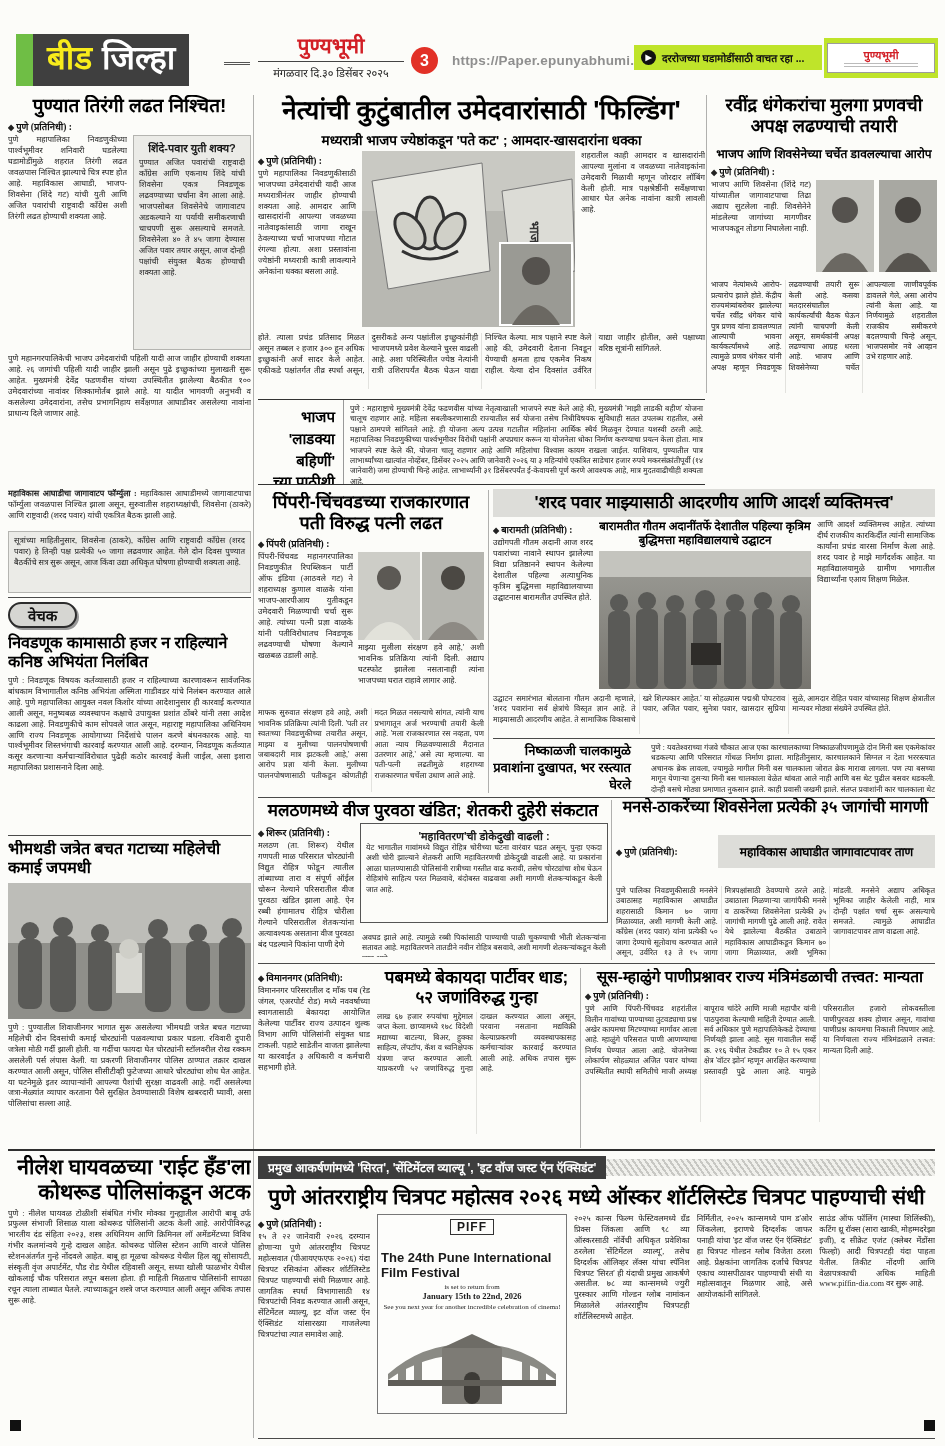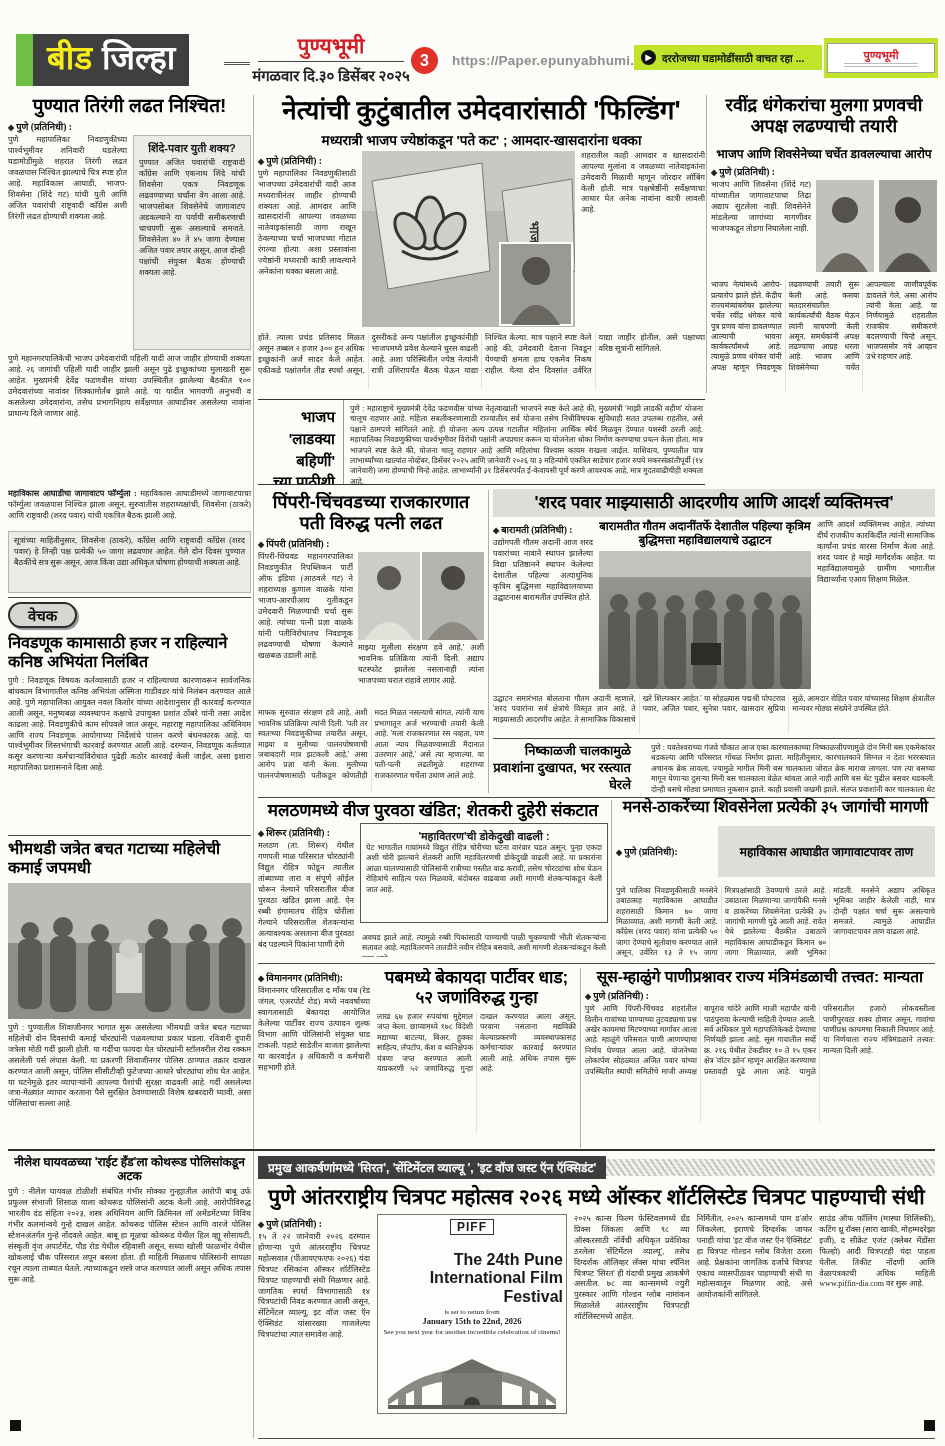--- a/index.html
+++ b/index.html
@@ -13,21 +13,21 @@
 
   
   .masthead{position:absolute;left:16px;top:34px;height:52px;display:flex}
   .masthead-green{width:17px;background:#6fbe45}
   .masthead-dark{background:#3f3f3f;display:flex;align-items:flex-start;gap:10px;padding:0 14px}
   .m-beed{color:#f8ec1b;font-size:33px;font-weight:bold}
   .m-jilha{color:#ffffff;font-size:33px;font-weight:bold}
   .brandblock{position:absolute;left:250px;top:31px;width:162px;text-align:center;background:#fcfcf9;z-index:2}
   .brand{color:#d21f26;font-size:21px;font-weight:bold}
   .brand-rule{border-top:1.5px solid #444;margin:2px 8px 3px}
-  .edition-date{font-size:15px;font-weight:bold;color:#222}
+  .edition-date{font-size:11px;font-weight:normal;color:#222}
   .head-line{position:absolute;left:224px;top:62px;width:192px;border-top:1px solid #555;border-bottom:1px solid #555;height:3px;z-index:1}
   .pgcircle{position:absolute;left:411px;top:47px;width:27px;height:27px;border-radius:50%;
             background:#e23127;color:#fff;font-weight:bold;font-size:16px;display:flex;align-items:center;justify-content:center;z-index:3}
   .url{position:absolute;left:452px;top:53px;font-size:13.5px;font-weight:bold;color:#8f8f8f;letter-spacing:.2px}
   .banner{position:absolute;left:634px;top:45px;width:188px;height:25px;background:#bfe42a;
           display:flex;align-items:center;gap:6px;padding:0 7px;font-size:10.5px;font-weight:bold;color:#111}
   .play{width:15px;height:15px;border-radius:50%;background:#111;color:#fff;font-size:8px;
         display:flex;align-items:center;justify-content:center;flex:0 0 auto}
   .paperstrip{position:absolute;left:824px;top:38px;width:114px;height:40px;background:#bfe42a}
   .paper{position:absolute;left:3px;top:5px;right:3px;bottom:5px;background:#fff;border:1px solid #9c9c9c;
@@ -53,21 +53,21 @@
   .tagpill{display:inline-block;background:#d6d6d2;border:2px solid #2c2c2c;border-radius:14px;
            padding:1px 18px;font-family:"Liberation Sans",sans-serif;font-weight:bold;font-size:15px;color:#111;
            box-shadow:2px 2px 0 #999}
   .kicker{display:flex;align-items:center;gap:0}
   .kicker-black{background:#3d3d3d;color:#fff;font-family:"Liberation Sans",sans-serif;font-weight:bold;
                 font-size:12px;padding:3px 10px;white-space:nowrap}
   .kicker-hatch{flex:1;height:17px;background:repeating-linear-gradient(55deg,#c7c7c3 0 2px,#f0f0ec 2px 5px)}
   .poster{border:1px solid #777;background:#fdfdfb;display:flex;flex-direction:column;align-items:center;padding:4px 3px}
   .piff-logo{border:1.5px solid #333;font-weight:bold;font-size:12px;padding:0 6px;letter-spacing:1px;
              font-family:"Liberation Sans",sans-serif;margin-bottom:16px}
-  .poster .p1{font-weight:bold;font-size:16px;font-family:"Liberation Sans",sans-serif;line-height:1.15;text-align:right}
+  .poster .p1{font-weight:bold;font-size:13px;font-family:"Liberation Sans",sans-serif;line-height:1.15;text-align:left}
   .poster .p2{font-size:7px;margin-top:2px;text-align:center}
   .poster .p3{font-size:8.5px;font-weight:bold;text-align:center}
   .band{display:flex;border-top:1.5px solid #333;border-bottom:1.5px solid #333;align-items:stretch}
   .band-label{font-family:"Liberation Sans",sans-serif;font-weight:bold;font-size:15px;line-height:1.45;
               text-align:right;padding:6px 8px 6px 0;border-right:1px solid #999;color:#000;white-space:pre-line}
   .subhl{font-family:"Liberation Sans",sans-serif;font-weight:bold;text-align:center;color:#000}
   .silh{fill:#5a5a57}
 </style>
 </head>
 <body>
@@ -157,21 +157,21 @@
             <rect x="211" y="54" width="26" height="76" rx="9"></rect>
         </g>
         <rect x="108" y="70" width="26" height="40" fill="#d8d8d2"></rect>
         <circle cx="121" cy="66" r="10" fill="#cfcfc8"></circle>
       </svg>
     </div>
     <div class="bt" style="height:152px">पुणे : पुण्यातील शिवाजीनगर भागात सुरू असलेल्या भीमथडी जत्रेत बचत गटाच्या महिलेची दोन दिवसांची कमाई चोरट्यांनी पळवल्याचा प्रकार घडला. रविवारी दुपारी जत्रेला मोठी गर्दी झाली होती. या गर्दीचा फायदा घेत चोरट्यांनी स्टॉलवरील रोख रक्कम असलेली पर्स लंपास केली. या प्रकरणी शिवाजीनगर पोलिस ठाण्यात तक्रार दाखल करण्यात आली असून, पोलिस सीसीटीव्ही फुटेजच्या आधारे चोरट्यांचा शोध घेत आहेत. या घटनेमुळे इतर व्यापाऱ्यांनी आपल्या पैशांची सुरक्षा वाढवली आहे. गर्दी असलेल्या जत्रा-मेळ्यांत व्यापार करताना पैसे सुरक्षित ठेवण्यासाठी विशेष खबरदारी घ्यावी, असा पोलिसांचा सल्ला आहे.</div>
   </div>
 
   <div class="art" style="left:8px;top:1155px;width:243px;height:258px">
-    <div class="hl" style="font-size:12px;text-align:center">नीलेश घायवळच्या 'राईट हँड'ला कोथरूड पोलिसांकडून अटक</div>
+    <div class="hl" style="font-size:21px;text-align:right">नीलेश घायवळच्या 'राईट हँड'ला कोथरूड पोलिसांकडून अटक</div>
     <div class="bt" style="margin-top:4px;height:210px">पुणे : नीलेश घायवळ टोळीशी संबंधित गंभीर मोक्का गुन्ह्यातील आरोपी बाबू उर्फ प्रफुल्ल संभाजी शिसाळ याला कोथरूड पोलिसांनी अटक केली आहे. आरोपीविरुद्ध भारतीय दंड संहिता २०२३, शस्त्र अधिनियम आणि क्रिमिनल लॉ अमेंडमेंटच्या विविध गंभीर कलमांन्वये गुन्हे दाखल आहेत. कोथरूड पोलिस स्टेशन आणि वारजे पोलिस स्टेशनअंतर्गत गुन्हे नोंदवले आहेत. बाबू हा मूळचा कोथरूड येथील हिल व्ह्यू सोसायटी, संस्कृती वृंज अपार्टमेंट, पौड रोड येथील रहिवासी असून, सध्या खोली फाळभोर येथील खोकलाई चौक परिसरात लपून बसला होता. ही माहिती मिळताच पोलिसांनी सापळा रचून त्याला ताब्यात घेतले. त्याच्याकडून शस्त्रे जप्त करण्यात आली असून अधिक तपास सुरू आहे.</div>
   </div>
 
   <div class="art" style="left:258px;top:95px;width:447px;height:300px">
     <div class="hl" style="font-size:26px">नेत्यांची कुटुंबातील उमेदवारांसाठी 'फिल्डिंग'</div>
     <div class="subhl" style="font-size:13.5px;margin:5px 0 2px">मध्यरात्री भाजप ज्येष्ठांकडून 'पते कट' ; आमदार-खासदारांना धक्का</div>
     <div style="display:flex;gap:6px;margin-top:2px">
       <div style="width:98px">
         <div class="byline">पुणे (प्रतिनिधी) :</div>
         <div class="bt" style="height:160px">पुणे महापालिका निवडणुकीसाठी भाजपच्या उमेदवारांची यादी आज मध्यरात्रीनंतर जाहीर होण्याची शक्यता आहे. आमदार आणि खासदारांनी आपल्या जवळच्या नातेवाइकांसाठी जागा राखून ठेवल्याच्या चर्चा भाजपच्या गोटात रंगल्या होत्या. अशा प्रस्तावांना ज्येष्ठांनी मध्यरात्री कात्री लावल्याने अनेकांना धक्का बसला आहे.</div>
@@ -313,23 +313,23 @@
       <div class="boxline" style="flex:1;height:100px;overflow:hidden">
         <div class="gtitle sans" style="font-weight:bold;font-size:11px;text-align:center">'महावितरण'ची डोकेदुखी वाढली :</div>
         <div class="bt" style="font-size:7.6px">येट भागातील गावांमध्ये विद्युत रोहित्र चोरीच्या घटना वारंवार घडत असून, पुन्हा एकदा अशी चोरी झाल्याने शेतकरी आणि महावितरणची डोकेदुखी वाढली आहे. या प्रकारांना आळा घालण्यासाठी पोलिसांनी रात्रीच्या गस्तीत वाढ करावी, तसेच चोरट्यांचा शोध घेऊन रोहित्रांचे साहित्य परत मिळवावे, बंदोबस्त वाढवावा अशी मागणी शेतकऱ्यांकडून केली जात आहे.</div>
       </div>
     </div>
     <div class="bt" style="position:absolute;left:104px;top:132px;width:244px;height:24px;font-size:7.6px">अवघड झाले आहे. त्यामुळे रब्बी पिकांसाठी पाण्याची पाळी चुकण्याची भीती शेतकऱ्यांना सतावत आहे. महावितरणने तातडीने नवीन रोहित्र बसवावे, अशी मागणी शेतकऱ्यांकडून केली जात आहे.</div>
   </div>
 
   <div class="art" style="left:616px;top:798px;width:319px;height:162px">
     <div class="hl" style="font-size:16px">मनसे-ठाकरेंच्या शिवसेनेला प्रत्येकी ३५ जागांची मागणी</div>
-    <div style="display:flex;gap:6px;align-items:center;margin:9px 0">
+    <div style="display:flex;gap:6px;align-items:center;margin:18px 0">
       <div class="byline" style="width:96px">पुणे (प्रतिनिधी):</div>
-      <div class="subhl" style="flex:1;font-size:12px;background:#ddddd9;padding:17px 2px">महाविकास आघाडीत जागावाटपावर ताण</div>
+      <div class="subhl" style="flex:1;font-size:12px;background:#ddddd9;padding:8px 2px">महाविकास आघाडीत जागावाटपावर ताण</div>
     </div>
     <div class="bt cols3" style="height:104px;font-size:7.6px">पुणे पालिका निवडणुकीसाठी मनसेने उबाठासह महाविकास आघाडीत शहरासाठी किमान ७० जागा मिळाव्यात, अशी मागणी केली आहे. काँग्रेस (शरद पवार) यांना प्रत्येकी ५० जागा देण्याचे सूतोवाच करण्यात आले असून, उर्वरित १३ ते १५ जागा मित्रपक्षांसाठी ठेवण्याचे ठरले आहे. उबाठाला मिळणाऱ्या जागांपैकी मनसे व ठाकरेंच्या शिवसेनेला प्रत्येकी ३५ जागांची मागणी पुढे आली आहे. रावेत येथे झालेल्या बैठकीत उबाठाने महाविकास आघाडीकडून किमान ७० जागा मिळाव्यात, अशी भूमिका मांडली. मनसेने अद्याप अधिकृत भूमिका जाहीर केलेली नाही, मात्र दोन्ही पक्षांत चर्चा सुरू असल्याचे समजते. त्यामुळे आघाडीत जागावाटपावर ताण वाढला आहे.</div>
   </div>
 
   <div class="art" style="left:258px;top:968px;width:318px;height:178px">
     <div style="display:flex;gap:7px">
       <div style="width:112px">
         <div class="byline">विमाननगर (प्रतिनिधी):</div>
         <div class="bt" style="height:158px">विमाननगर परिसरातील द मॉंक पब (रेड जंगल, एअरपोर्ट रोड) मध्ये नववर्षाच्या स्वागतासाठी बेकायदा आयोजित केलेल्या पार्टीवर राज्य उत्पादन शुल्क विभाग आणि पोलिसांनी संयुक्त धाड टाकली. पहाटे साडेतीन वाजता झालेल्या या कारवाईत ३ अधिकारी व कर्मचारी सहभागी होते.</div>
       </div>

